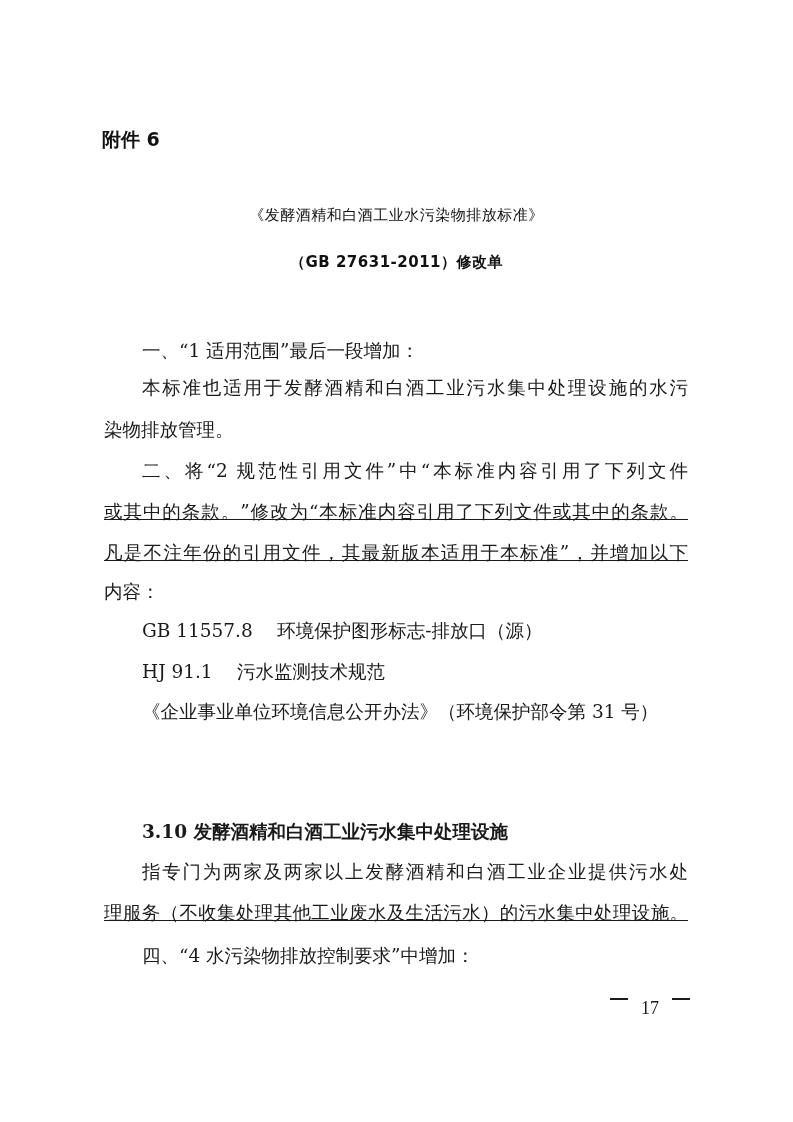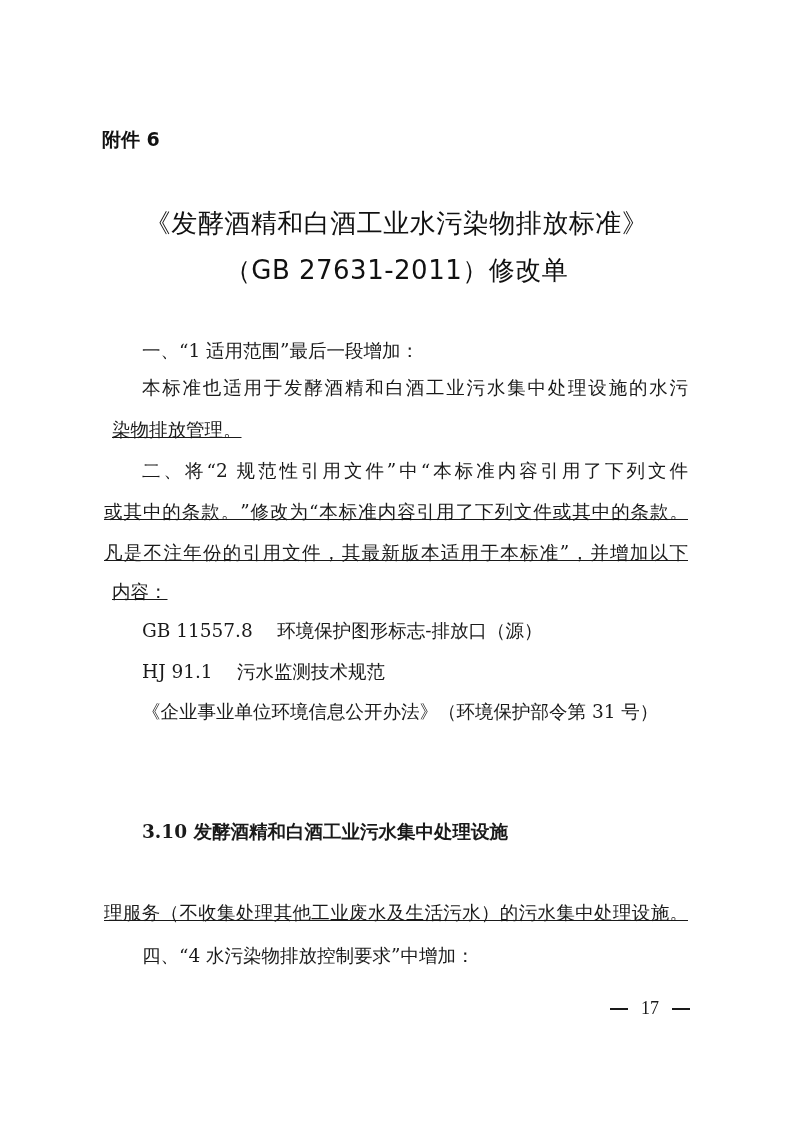--- a/index.html
+++ b/index.html
@@ -1,26 +1,26 @@
 <!DOCTYPE html>
 <html><head>
 <meta charset="utf-8">
 <style>
   html, body { margin:0; padding:0; background:#ffffff; }
   body { width:793px; height:1122px; position:relative; overflow:hidden; color:#1a1a1a; }
   .page { position:absolute; left:0; top:0; width:793px; height:1122px; }
   .attach { position:absolute; left:102px; top:127px; font-family:"DejaVu Sans","Liberation Sans",sans-serif; font-size:19px; font-weight:bold; color:#111; }
-  .title { position:absolute; left:0; width:793px; text-align:center; font-family:"DejaVu Sans","Liberation Sans",sans-serif; font-size:26px; color:#111; letter-spacing:0.5px; }
+  .title { position:absolute; left:0; width:793px; text-align:center; font-family:"DejaVu Sans","Liberation Sans",sans-serif; font-size:15px; color:#111; letter-spacing:0.5px; }
   .t1 { top:206px; }
-  .t2 { top:253px; }
+  .t2 { top:253px;font-weight:bold; }
   .line { position:absolute; font-family:"DejaVu Serif","Liberation Serif",serif; font-size:18.5px; color:#1a1a1a; white-space:nowrap; }
   .full { left:104px; width:584px; text-align-last:justify; text-align:justify;text-decoration:underline; }
   .ind { left:142px; }
-  .flush { left:112px;text-decoration:underline; }
-  .pageno { position:absolute; top:998px; left:610px; width:80px; font-family:"Liberation Serif","DejaVu Serif",serif; font-size:18px; color:#1a1a1a; display:flex; align-items:center; justify-content:space-between; }
+  .flush { left:104px; }
+  .pageno { position:absolute; top:998px; left:610px; width:80px; font-family:"Liberation Serif","DejaVu Serif",serif; font-size:18px; color:#1a1a1a; display:flex; justify-content:space-between; }
   .dash { display:inline-block; width:18px; height:2px; background:#1a1a1a; }
 </style>
 </head>
 <body>
 
 <div class="page">
   <div class="attach">附件 6</div>
 
   <div class="title t1">《发酵酒精和白酒工业水污染物排放标准》</div>
   <div class="title t2">（GB 27631-2011）修改单</div>
@@ -32,20 +32,21 @@
   <div class="line ind" style="top:458px; width:546px; text-align:justify; text-align-last:justify;">二、将“2 规范性引用文件”中“本标准内容引用了下列文件</div>
   <div class="line full" style="top:499px;">或其中的条款。”修改为“本标准内容引用了下列文件或其中的条款。</div>
   <div class="line full" style="top:540px;">凡是不注年份的引用文件，其最新版本适用于本标准”，并增加以下</div>
   <div class="line flush" style="top:579px;">内容：</div>
 
   <div class="line ind" style="top:618px;">GB 11557.8　 环境保护图形标志-排放口（源）</div>
   <div class="line ind" style="top:659px;">HJ 91.1　 污水监测技术规范</div>
   <div class="line ind" style="top:699px;">《企业事业单位环境信息公开办法》（环境保护部令第 31 号）</div>
 
   <div class="line ind" style="top:819px;font-weight:bold;">3.10 发酵酒精和白酒工业污水集中处理设施</div>
+  <div class="line ind" style="top:859px; width:546px; text-align:justify; text-align-last:justify;">指专门为两家及两家以上发酵酒精和白酒工业企业提供污水处</div>
   <div class="line full" style="top:900px;">理服务（不收集处理其他工业废水及生活污水）的污水集中处理设施。</div>
 
   <div class="line ind" style="top:943px;">四、“4 水污染物排放控制要求”中增加：</div>
 
   <div class="pageno">
     <span class="dash"></span>
     <span>17</span>
     <span class="dash"></span>
   </div>
 </div>

